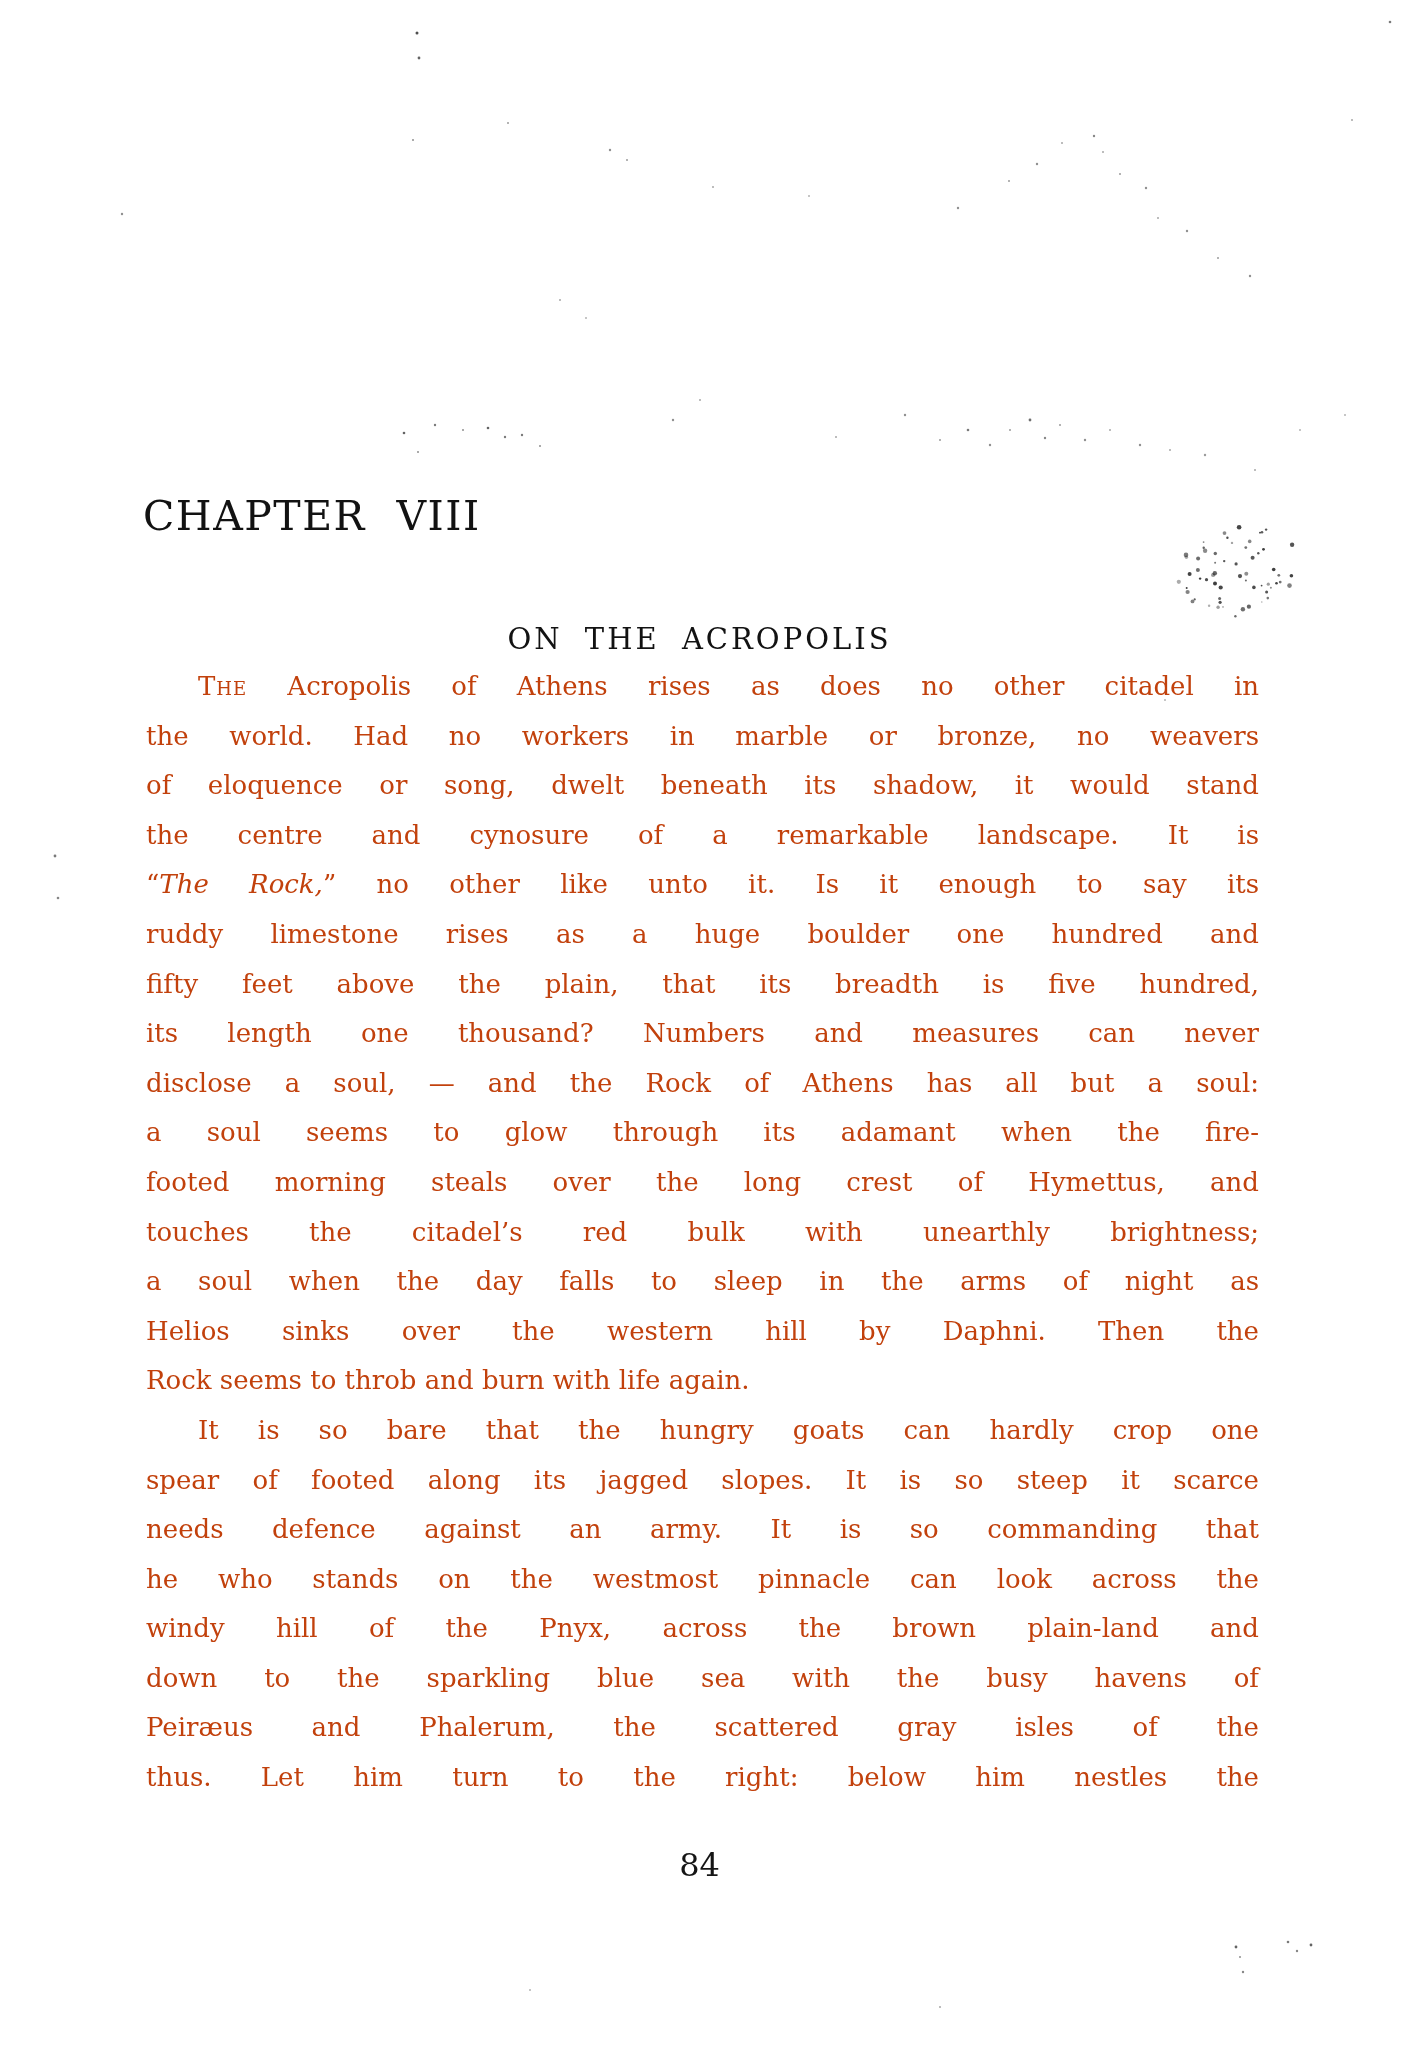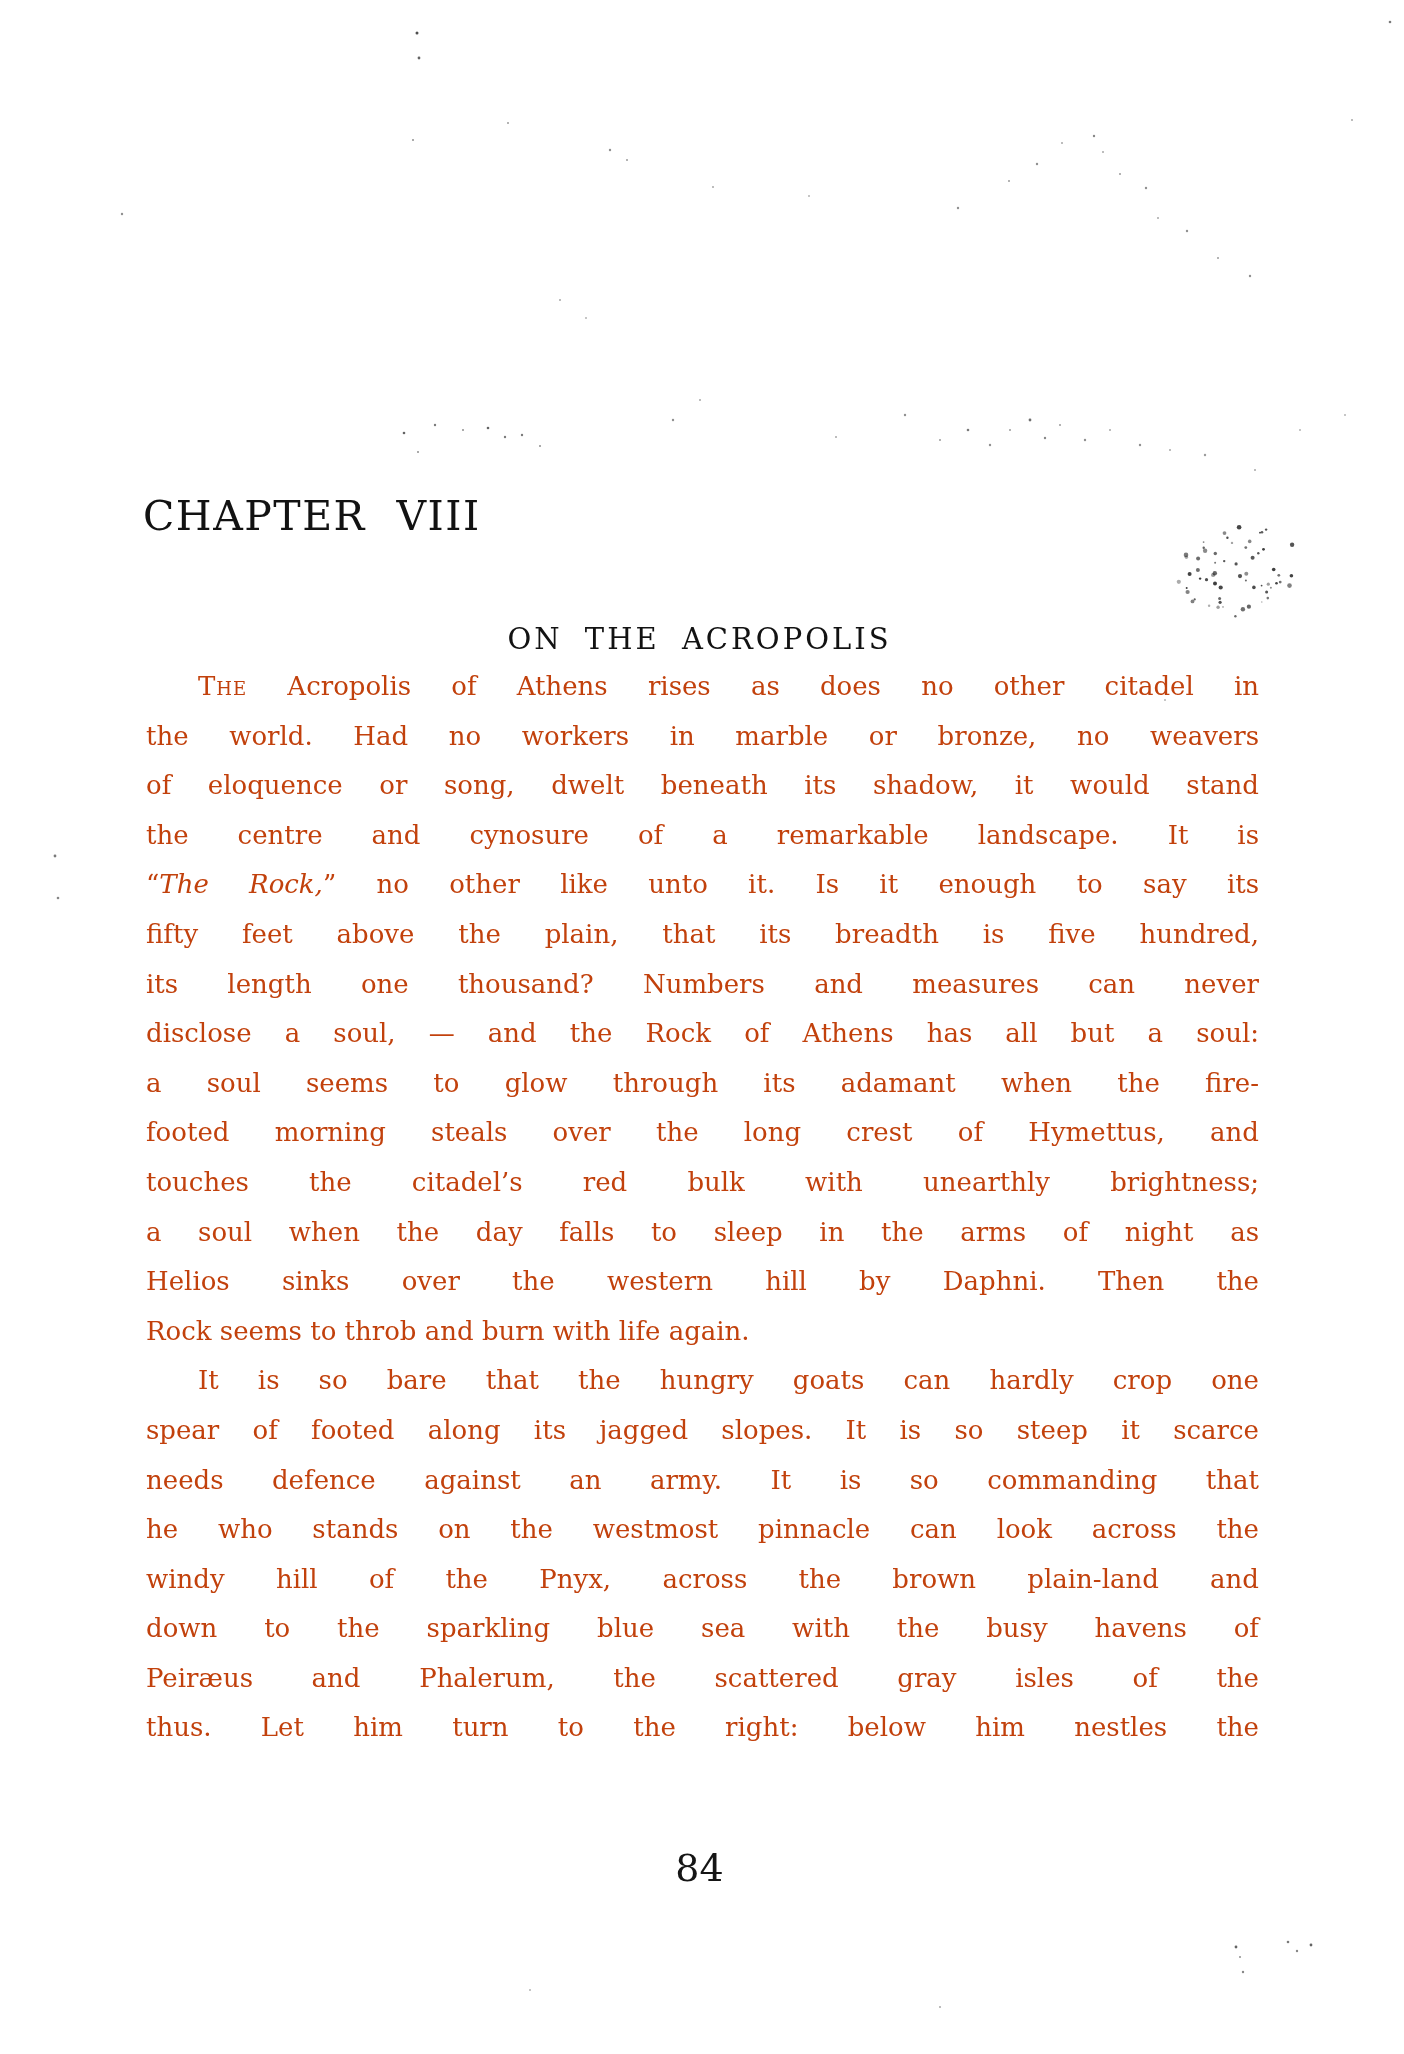--- a/index.html
+++ b/index.html
@@ -52,21 +52,21 @@
   .line.j { text-align: justify; text-align-last: justify; }
   .line.indent { text-indent: 52px; }
   .it { font-style: italic; }
   .sc { font-variant: small-caps; letter-spacing: 1px; }
   .page-number {
     position: absolute;
     top: 1846px;
     left: 143px;
     width: 1113px;
     text-align: center;
-    font-size: 38px;
+    font-size: 32px;
     color: #151515;
   }
   .noise {
     position: absolute;
     top: 0; left: 0;
     width: 1404px; height: 2054px;
     pointer-events: none;
   }
 </style>
 </head>
@@ -204,20 +204,21 @@
 
   <h2 class="section">ON THE ACROPOLIS</h2>
 
   <div class="body-text">
       <div class="paragraph">
         <div class="line j indent"><span class="sc">The</span><span> Acropolis of Athens rises as does no other citadel in</span></div>
         <div class="line j"><span>the world.  Had no workers in marble or bronze, no weavers</span></div>
         <div class="line j"><span>of eloquence or song, dwelt beneath its shadow, it would stand</span></div>
         <div class="line j"><span>the centre and cynosure of a remarkable landscape.  It is</span></div>
         <div class="line j"><span>“</span><span class="it">The Rock,</span><span>” no other like unto it.  Is it enough to say its</span></div>
+        <div class="line j"><span>ruddy limestone rises as a huge boulder one hundred and</span></div>
         <div class="line j"><span>fifty feet above the plain, that its breadth is five hundred,</span></div>
         <div class="line j"><span>its length one thousand?  Numbers and measures can never</span></div>
         <div class="line j"><span>disclose a soul, — and the Rock of Athens has all but a soul:</span></div>
         <div class="line j"><span>a soul seems to glow through its adamant when the fire-</span></div>
         <div class="line j"><span>footed morning steals over the long crest of Hymettus, and</span></div>
         <div class="line j"><span>touches the citadel’s red bulk with unearthly brightness;</span></div>
         <div class="line j"><span>a soul when the day falls to sleep in the arms of night as</span></div>
         <div class="line j"><span>Helios sinks over the western hill by Daphni.  Then the</span></div>
         <div class="line"><span>Rock seems to throb and burn with life again.</span></div>
       </div>

